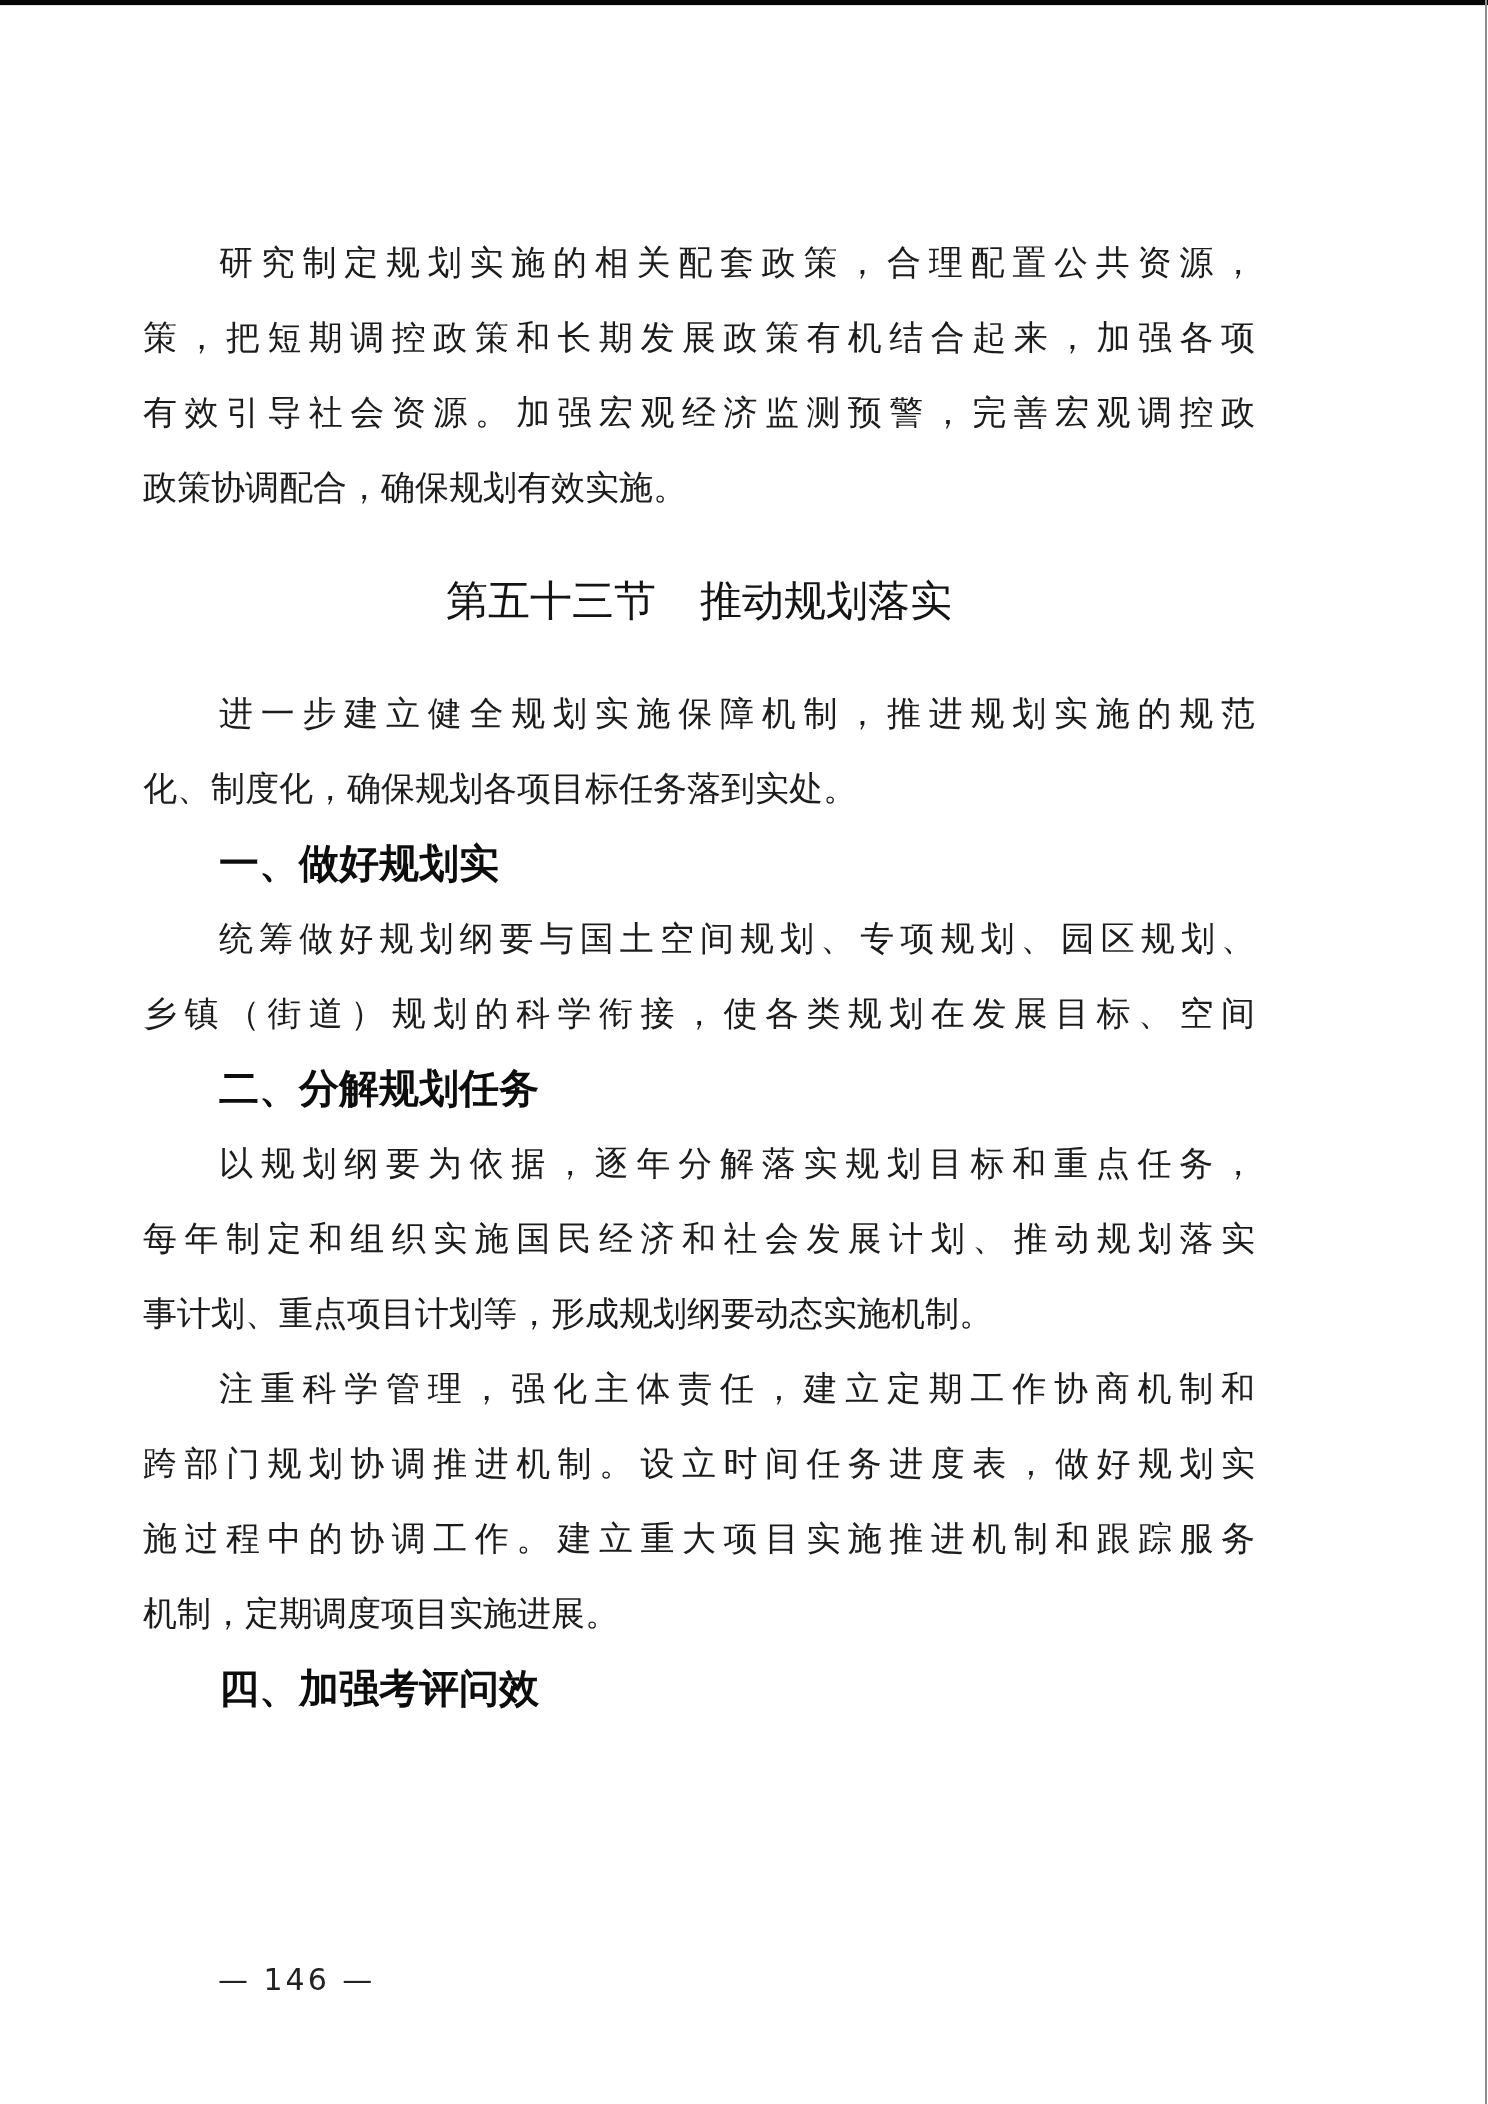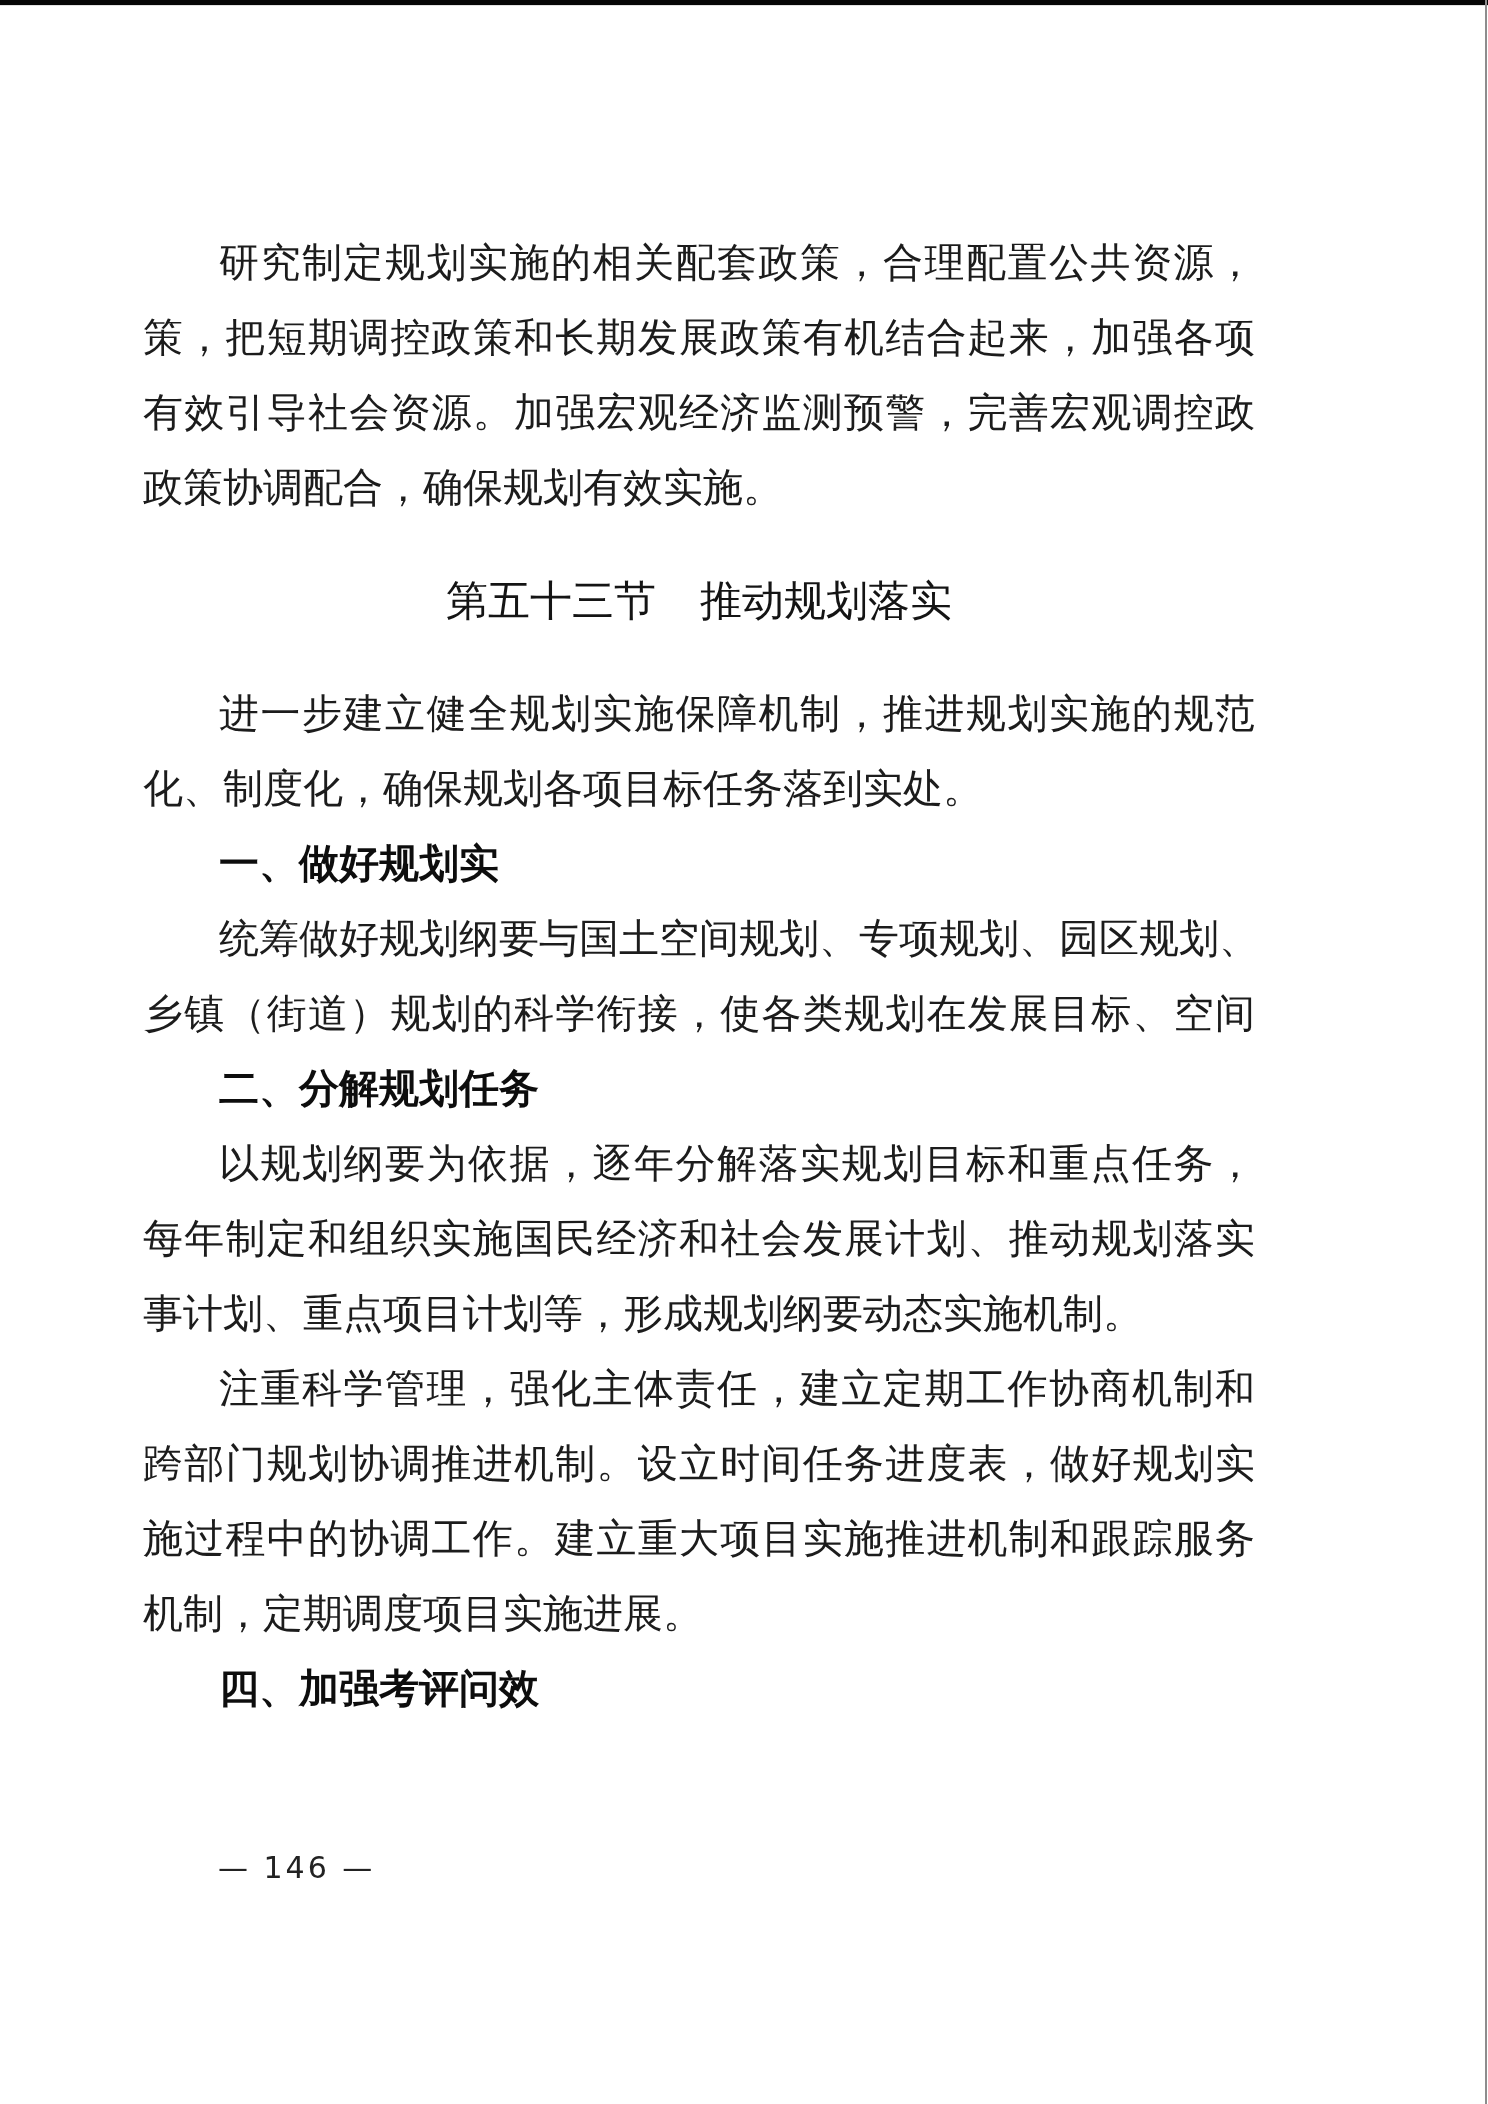--- a/index.html
+++ b/index.html
@@ -31,21 +31,21 @@
   }
   .text-col {
     position: absolute;
     left: 143px;
     top: 225px;
     width: 1112px;
   }
   .line {
     height: 75px;
     line-height: 75px;
-    font-size: 40px;
+    font-size: 34px;
     white-space: nowrap;
     color: #1c1c1c;
   }
   .full {
     text-align: justify;
     text-align-last: justify;
   }
   .indent {
     text-indent: 76px;
   }
@@ -66,21 +66,21 @@
     text-align: center;
     color: #141414;
     white-space: nowrap;
   }
   .section-heading .sec-title {
     margin-left: 44px;
   }
   .page-number {
     position: absolute;
     left: 218px;
-    top: 1840px;
+    top: 1952px;
     height: 56px;
     line-height: 56px;
     font-size: 30px;
     letter-spacing: 3px;
     color: #222222;
     white-space: nowrap;
   }
 </style>
 </head>
 <body>

